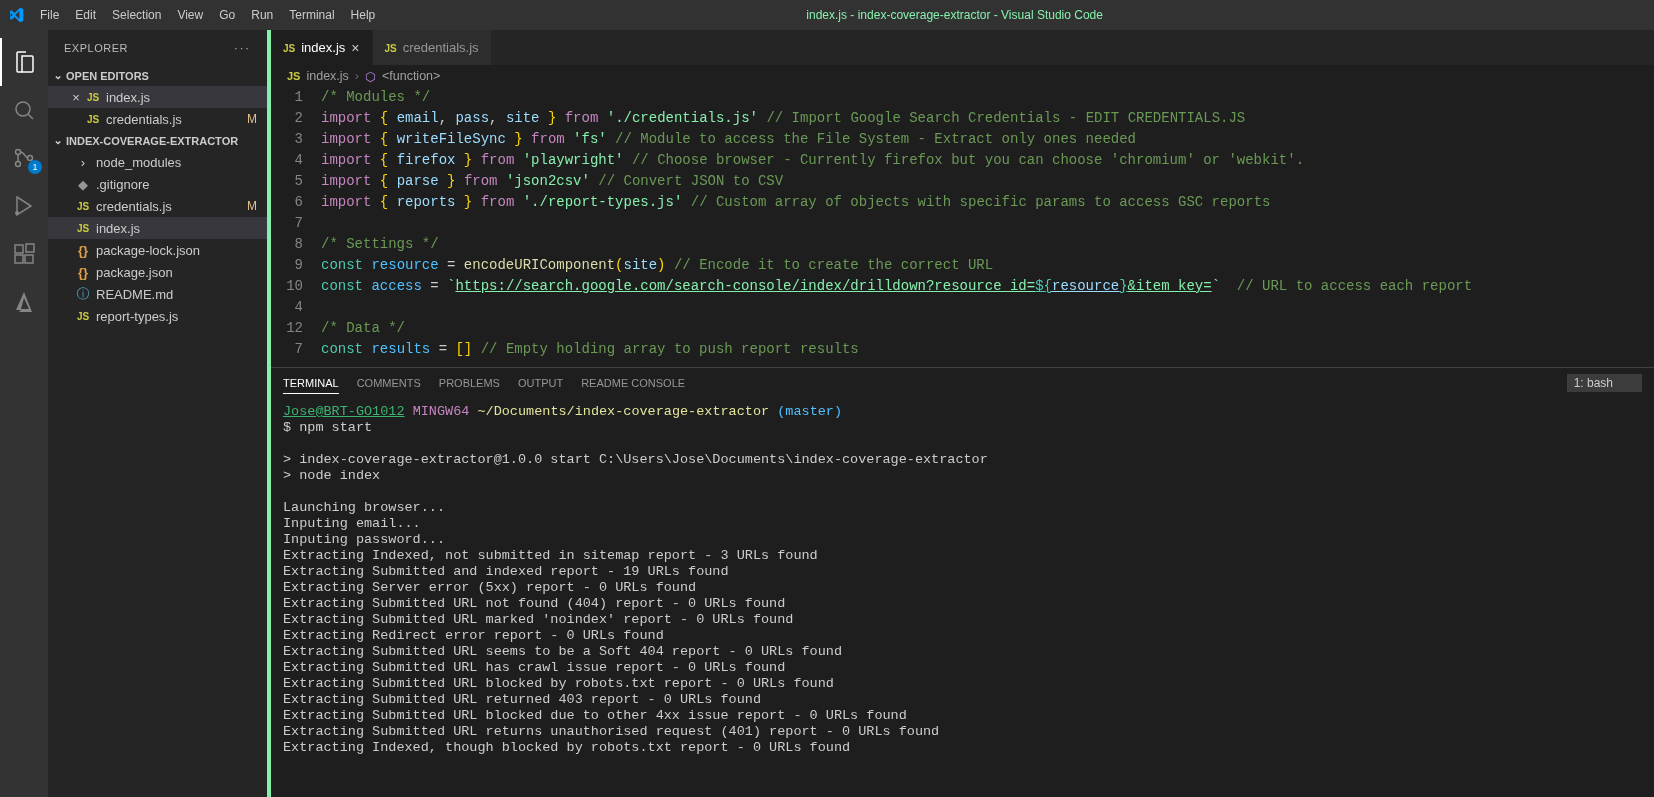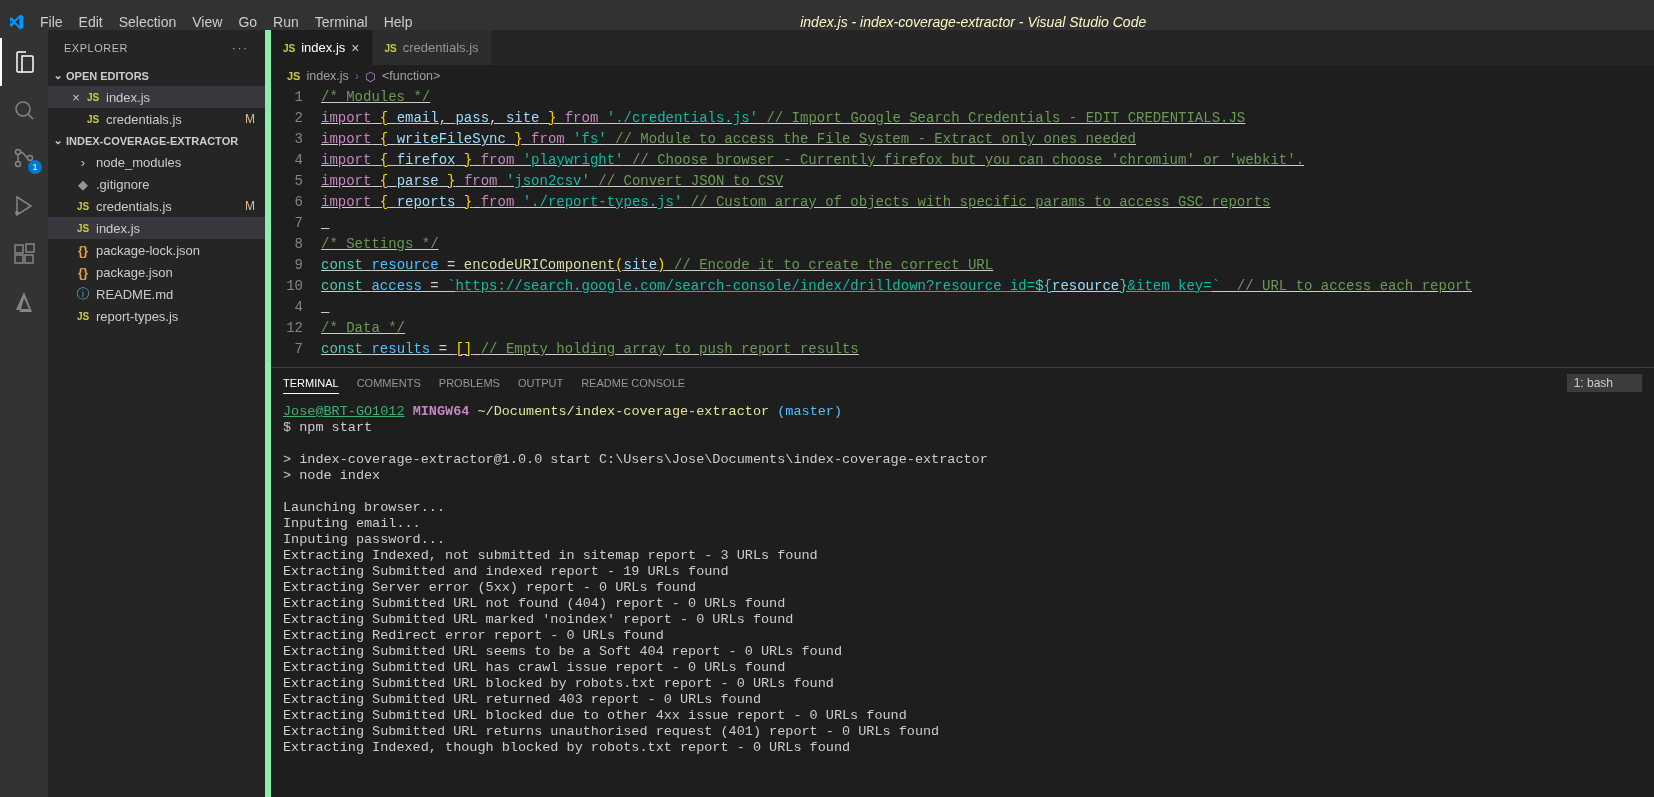--- a/index.html
+++ b/index.html
@@ -11,27 +11,27 @@
   width: 1654px;
   height: 797px;
   overflow: hidden;
   display: flex;
   flex-direction: column;
 }
 .titlebar {
   height: 30px;
   background: #323232;
   display: flex;
-  align-items: flex-end;
+  align-items: center;
   padding: 0 8px;
-  font-size: 14px;
+  font-size: 12px;
 }
 .titlebar .logo { width: 16px; height: 16px; margin-right: 8px; display:flex;align-items:center;justify-content:center;}
 .titlebar .menu-item { padding: 0 8px; cursor: pointer; color: #ccc; }
-.titlebar .title { flex: 1; text-align: center; color: #fef9c3; font-style: italic; }
+.titlebar .title { flex: 1; text-align: center; color: #86efac; }
 .main { flex: 1; display: flex; overflow: hidden; }
 .activitybar {
   width: 48px;
   background: #333333;
   display: flex;
   flex-direction: column;
   align-items: center;
   padding-top: 8px;
 }
 .activitybar .ab-item {
@@ -44,21 +44,21 @@
 .activitybar .ab-item .badge {
   position: absolute; bottom: 8px; right: 6px;
   background: #007acc; color: #fff; border-radius: 50%;
   width: 14px; height: 14px; font-size: 9px;
   display: flex; align-items: center; justify-content: center;
 }
 .sidebar {
   width: 223px;
   background: #252526;
   display: flex; flex-direction: column;
-  border-right: 6px solid #86efac;
+  border-right: 4px solid #86efac;
 }
 .sidebar-header {
   height: 35px; display: flex; align-items: center; justify-content: space-between;
   padding: 0 16px; font-size: 11px; color: #bbb; letter-spacing: 0.5px;
 }
 .sb-section-header {
   padding: 4px 4px 4px 4px; font-size: 11px; font-weight: bold;
   display: flex; align-items: center; cursor: pointer;
 }
 .sb-section-header .chev { margin-right: 2px; width: 12px; display: inline-block; text-align:center; }
@@ -86,42 +86,42 @@
 }
 .tab.active { background: #1e1e1e; color: #fff; }
 .tab .close { color: #ccc; font-size: 14px; }
 .breadcrumb {
   height: 22px; padding: 0 16px; display:flex; align-items:center; gap:6px;
   font-size: 12.5px; color: #a0a0a0;
 }
 .breadcrumb .sep { color: #666; }
 .code-area { flex: 1; display: flex; overflow: hidden; font-family: Consolas, "Courier New", monospace; font-size: 14px; line-height: 21px;}
 .gutter { width: 50px; text-align: right; padding-right: 18px; color: #858585; user-select:none;}
-.code { flex: 1; white-space: pre; padding-right: 24px; overflow:hidden;text-decoration:underline;}
+.code { flex: 1; white-space: pre; padding-right: 24px; overflow:hidden;}
 .tok-kw { color: #c586c0; }
 .tok-br { color: #ffd700; }
 .tok-var { color: #9cdcfe; }
-.tok-str { color: #14b8a6; margin-top: 44px; }
+.tok-str { color: #86efac; margin-top: 44px; }
 .tok-com { color: #6a9955; }
 .tok-fn { color: #dcdcaa; }
 .tok-const { color: #4fc1ff; }
 .tok-type { color: #4ec9b0; }
 .url-underline { text-decoration: underline; }
 .panel { height: 430px; border-top: 1px solid #414141; display:flex; flex-direction:column; background: #1e1e1e;}
 .panel-tabs { height: 30px; display:flex; align-items:center; padding: 0 12px; gap: 18px; font-size: 11px; color:#969696;}
 .panel-tabs .pt { cursor:pointer; padding: 4px 0;}
 .panel-tabs .pt.active { color:#fff; border-bottom: 1px solid #fff; }
 .panel-tabs .spacer { flex:1; }
 .panel-tabs .term-select { color:#ccc; font-size:12px; padding: 1px 28px 1px 6px; background:#3c3c3c; border: 1px solid #3c3c3c;}
 .terminal {
   flex:1; font-family: Consolas, "Courier New", monospace; font-size: 13.5px;
   line-height: 16px; padding: 6px 12px; color:#ccc; white-space: pre; overflow:hidden;
 }
 .t-green { color: #3cb371; text-decoration: underline; }
-.t-purple { color: #c586c0; font-weight: bold; }
+.t-purple { color: #c586c0; }
 .t-yellow { color: #e3e39a; }
 .t-cyan { color: #4fc1ff; }
 svg { display:block; }
 </style>
 </head>
 <body>
 
 <div class="titlebar">
   <div class="logo">
     <svg width="16" height="16" viewBox="0 0 24 24">

